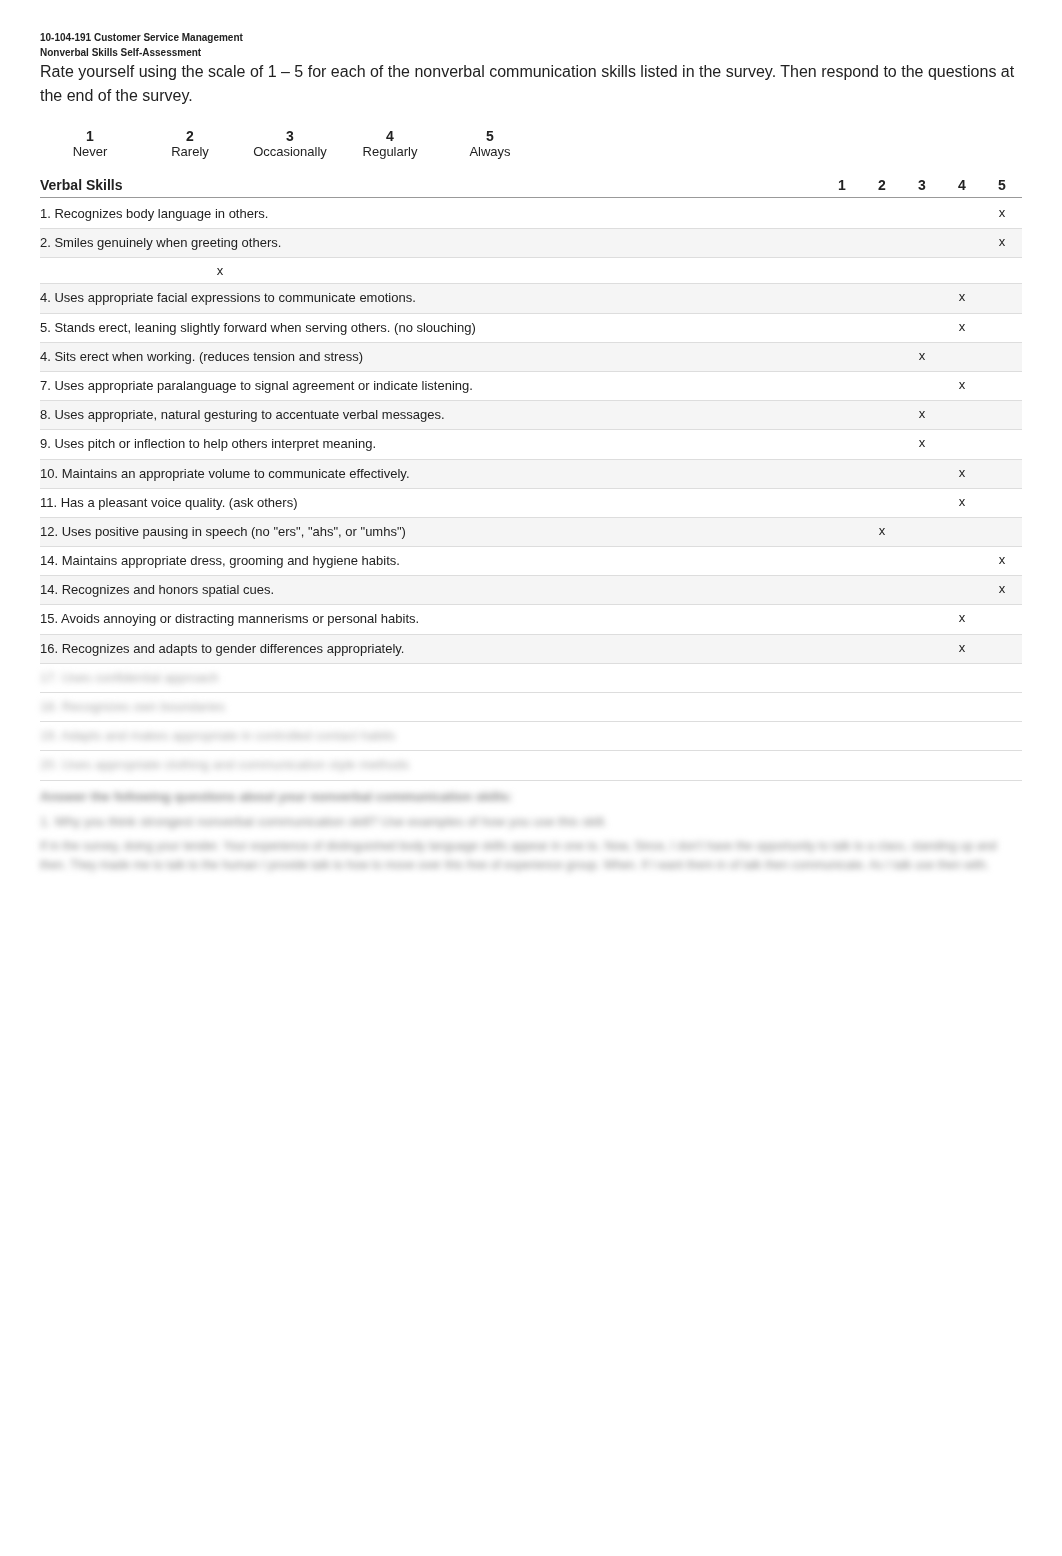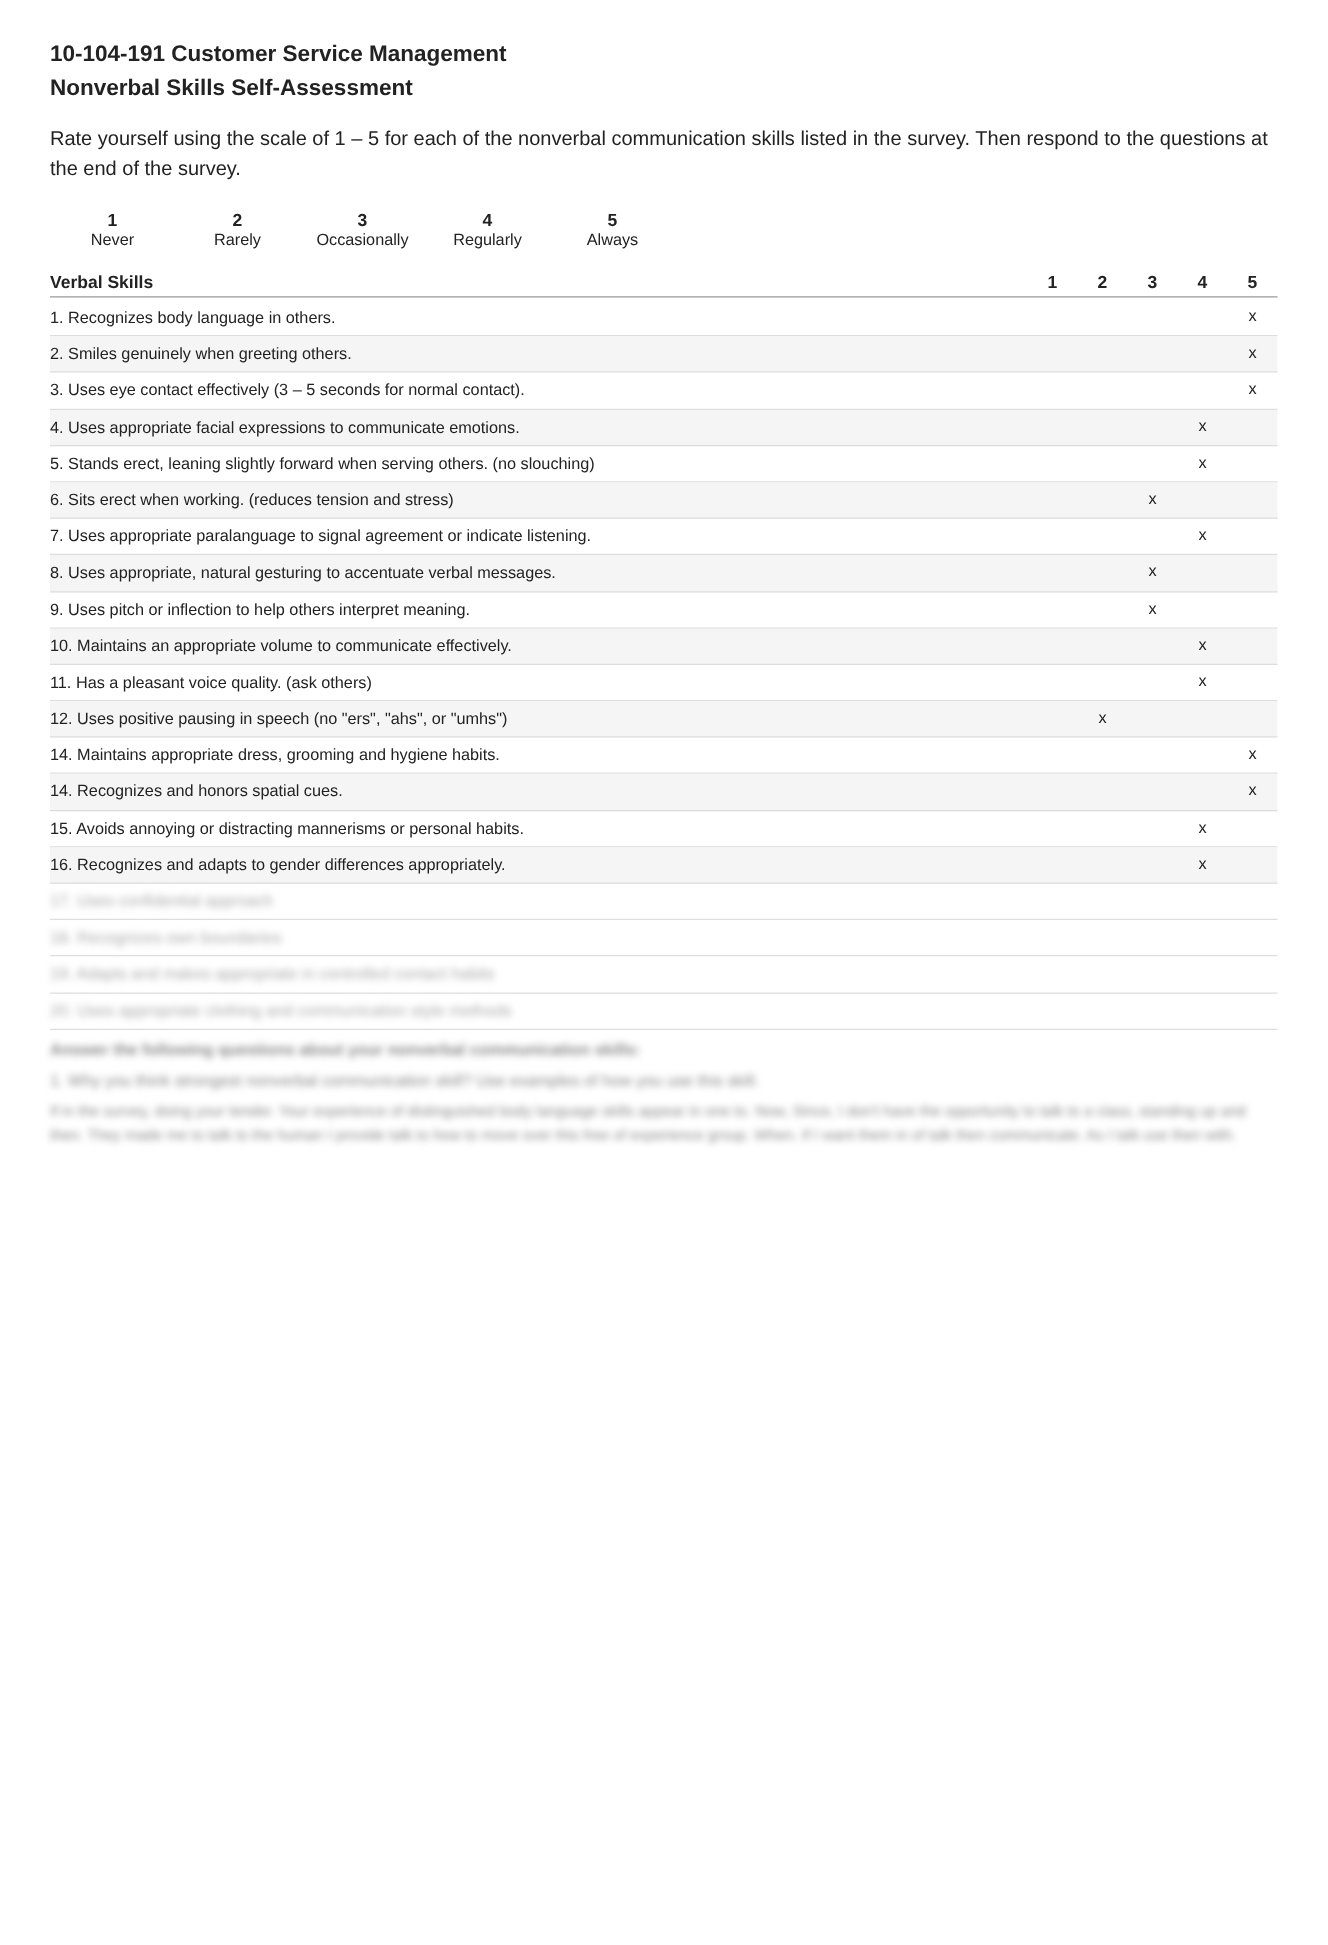--- a/index.html
+++ b/index.html
@@ -6,23 +6,22 @@
     body {
       font-family: Arial, sans-serif;
       font-size: 13px;
       color: #222;
       background: #fff;
       padding: 30px 40px;
       max-width: 1062px;
     }
     .header-title {
       font-weight: bold;
-      font-size: 18px;
+      font-size: 10px;
       line-height: 1.5;
-      margin-bottom: 16px;
     }
     .intro-text {
       font-size: 16px;
       margin-bottom: 20px;
       line-height: 1.5;
     }
     .scale-row {
       display: flex;
       gap: 0;
       margin-bottom: 18px;
@@ -192,21 +191,20 @@
       <div class="skill-text">2.  Smiles genuinely when greeting others.</div>
       <div class="score-cells">
         <div class="score-cell"></div>
         <div class="score-cell"></div>
         <div class="score-cell"></div>
         <div class="score-cell"></div>
         <div class="score-cell">x</div>
       </div>
     </div>
     <div class="skill-row">
-      <div class="skill-text">3.  Uses eye contact effectively (3 – 5 seconds for normal contact).</div>
       <div class="score-cells">
         <div class="score-cell"></div>
         <div class="score-cell"></div>
         <div class="score-cell"></div>
         <div class="score-cell"></div>
         <div class="score-cell">x</div>
       </div>
     </div>
     <div class="skill-row">
       <div class="skill-text">4.  Uses appropriate facial expressions to communicate emotions.</div>
@@ -222,21 +220,21 @@
       <div class="skill-text">5.  Stands erect, leaning slightly forward when serving others.  (no slouching)</div>
       <div class="score-cells">
         <div class="score-cell"></div>
         <div class="score-cell"></div>
         <div class="score-cell"></div>
         <div class="score-cell">x</div>
         <div class="score-cell"></div>
       </div>
     </div>
     <div class="skill-row">
-      <div class="skill-text">6.  Sits erect when working. (reduces tension and stress)</div>
+      <div class="skill-text">4.  Sits erect when working. (reduces tension and stress)</div>
       <div class="score-cells">
         <div class="score-cell"></div>
         <div class="score-cell"></div>
         <div class="score-cell">x</div>
         <div class="score-cell"></div>
         <div class="score-cell"></div>
       </div>
     </div>
     <div class="skill-row">
       <div class="skill-text">7.  Uses appropriate paralanguage to signal agreement or indicate listening.</div>

